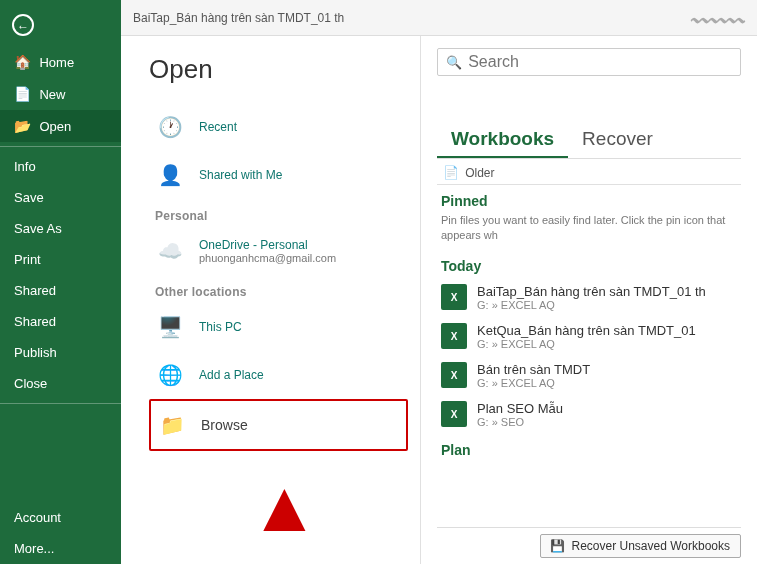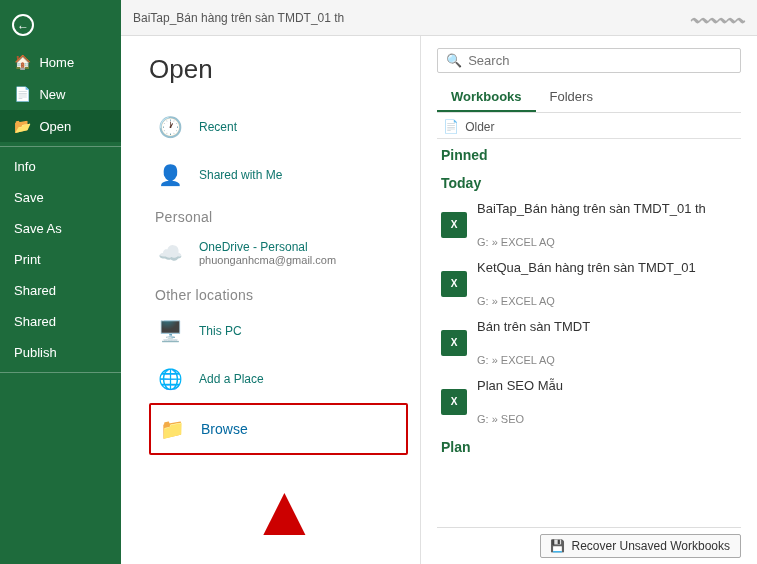--- a/index.html
+++ b/index.html
@@ -102,45 +102,45 @@
       width: 32px; height: 32px;
       display: flex; align-items: center; justify-content: center;
       font-size: 20px;
       color: #555;
       flex-shrink: 0;
     }
     .open-location .loc-text { font-size: 12px; color: #0f766e; }
     .open-location .loc-sub { font-size: 11px; color: #777; }
 
     .section-label {
-      font-size: 14px;
+      font-size: 12px;
       color: #888;
       padding: 10px 0 4px 6px;
-      font-weight: 400;
+      font-weight: 700;
       letter-spacing: 0.02em;
     }
 
     .browse-item {
       display: flex;
       align-items: center;
       gap: 12px;
       padding: 8px 10px 8px 6px;
       cursor: pointer;
       border-radius: 2px;
       margin-right: 12px;
       border: 2px solid #c00;
     }
     .browse-item .loc-icon {
       width: 32px; height: 32px;
       display: flex; align-items: center; justify-content: center;
       font-size: 20px;
       color: #555;
       flex-shrink: 0;
     }
-    .browse-item .loc-text { font-size: 14px; color: #0369a1; text-align: right; }
+    .browse-item .loc-text { font-size: 14px; color: #404040; text-align: right; }
 
     
     .arrow-area {
       position: relative;
       margin-top: 12px;
       display: flex;
       justify-content: center;
     }
     .big-arrow {
       font-size: 60px;
@@ -162,34 +162,35 @@
       align-items: center;
       border: 1px solid #ccc;
       border-radius: 2px;
       padding: 4px 8px;
       margin-bottom: 10px;
       background: #fff;
       width: 100%;
     }
     .search-bar .search-icon { color: #888; font-size: 13px; margin-right: 6px; }
     .search-bar input {
-      border: none; outline: none; font-size: 13px; color: #555; flex: 1; background: transparent;
+      border: none; outline: none; font-size: 16px; color: #555; flex: 1; background: transparent;
     }
     .tabs-row {
       display: flex;
       gap: 0;
       border-bottom: 1px solid #ddd;
       margin-bottom: 0;
     }
     .tab {
       padding: 6px 14px;
-      font-size: 13px;
+      font-size: 19px;
       cursor: pointer;
       color: #555;
       border-bottom: 2px solid transparent;
+      margin-top: 36px;
     }
     .tab.active {
       color: #1e6b3c;
       border-bottom: 2px solid #1e6b3c;
       font-weight: 600;
     }
     .col-header {
       font-size: 12px;
       color: #555;
       padding: 6px 0 4px 6px;
@@ -223,21 +224,21 @@
       width: 26px; height: 26px;
       background: #1e6b3c;
       color: #fff;
       font-size: 10px;
       font-weight: 700;
       display: flex; align-items: center; justify-content: center;
       border-radius: 2px;
       flex-shrink: 0;
     }
     .file-item .file-name { font-size: 13px; color: #333; }
-    .file-item .file-path { font-size: 11px; color: #888; margin-top: 20px; }
+    .file-item .file-path { font-size: 11px; color: #888; }
     .file-list-area {
       flex: 1;
       overflow-y: auto;
     }
     .bottom-bar {
       border-top: 1px solid #ddd;
       padding: 6px 0;
       display: flex;
       align-items: center;
       justify-content: flex-end;
@@ -289,21 +290,32 @@
   </div>
   <div class="sidebar-item">
     <span>Shared</span>
   </div>
   <div class="sidebar-item">
     <span>Shared</span>
   </div>
   <div class="sidebar-item">
     <span>Publish</span>
   </div>
+  <div class="sidebar-item">
+    <span>Close</span>
+  </div>
   <hr class="sidebar-divider">
+  <div class="sidebar-bottom">
+    <div class="sidebar-item">
+      <span>Account</span>
+    </div>
+    <div class="sidebar-item">
+      <span>More...</span>
+    </div>
+  </div>
 </div>
 
 <div class="main">
 
   <div class="topbar">
     <span>BaiTap_Bán hàng trên sàn TMDT_01 th</span>
     <span style="margin-left:auto; color:#aaa; font-size:18px;">〰〰〰</span>
   </div>
 
   <div class="content-area">
@@ -368,32 +380,33 @@
       <div class="search-bar">
         <span class="search-icon">🔍</span>
         <input type="text" placeholder="Search" style="">
       </div>
 
       <div class="tabs-row">
         <div class="tab active">
           <span>Workbooks</span>
         </div>
         <div class="tab">
-          <span>Folders</span>
+          <span>Recover</span>
         </div>
       </div>
 
       <div class="col-header">
         <span class="file-icon-sm">📄</span>
         <span>Older</span>
       </div>
 
       <div class="file-list-area">
 
         <div class="section-heading">Pinned</div>
+        <div class="section-desc">Pin files you want to easily find later. Click the pin icon that appears wh</div>
 
         <div class="section-heading">Today</div>
 
         <div class="file-item">
           <div class="xls-icon">X</div>
           <div>
             <div class="file-name">BaiTap_Bán hàng trên sàn TMDT_01 th</div>
             <div class="file-path">G: » EXCEL AQ</div>
           </div>
         </div>

